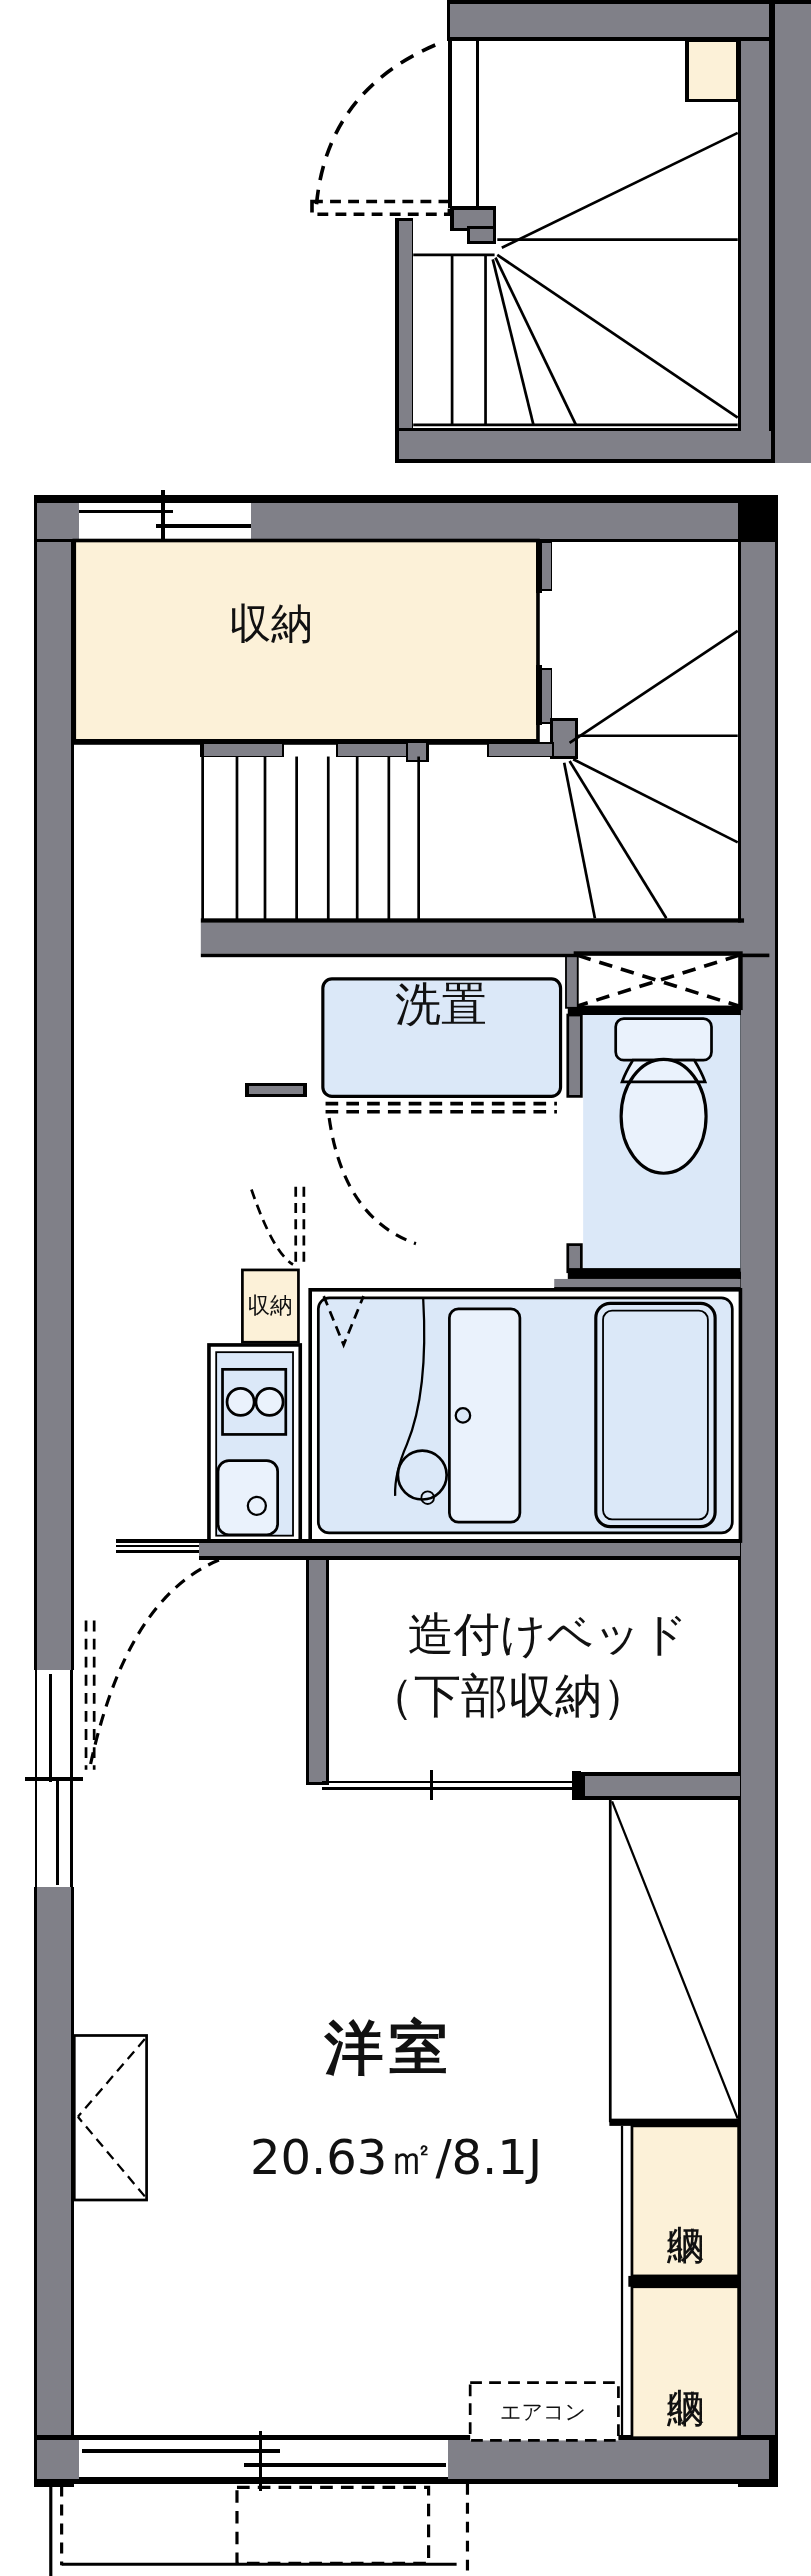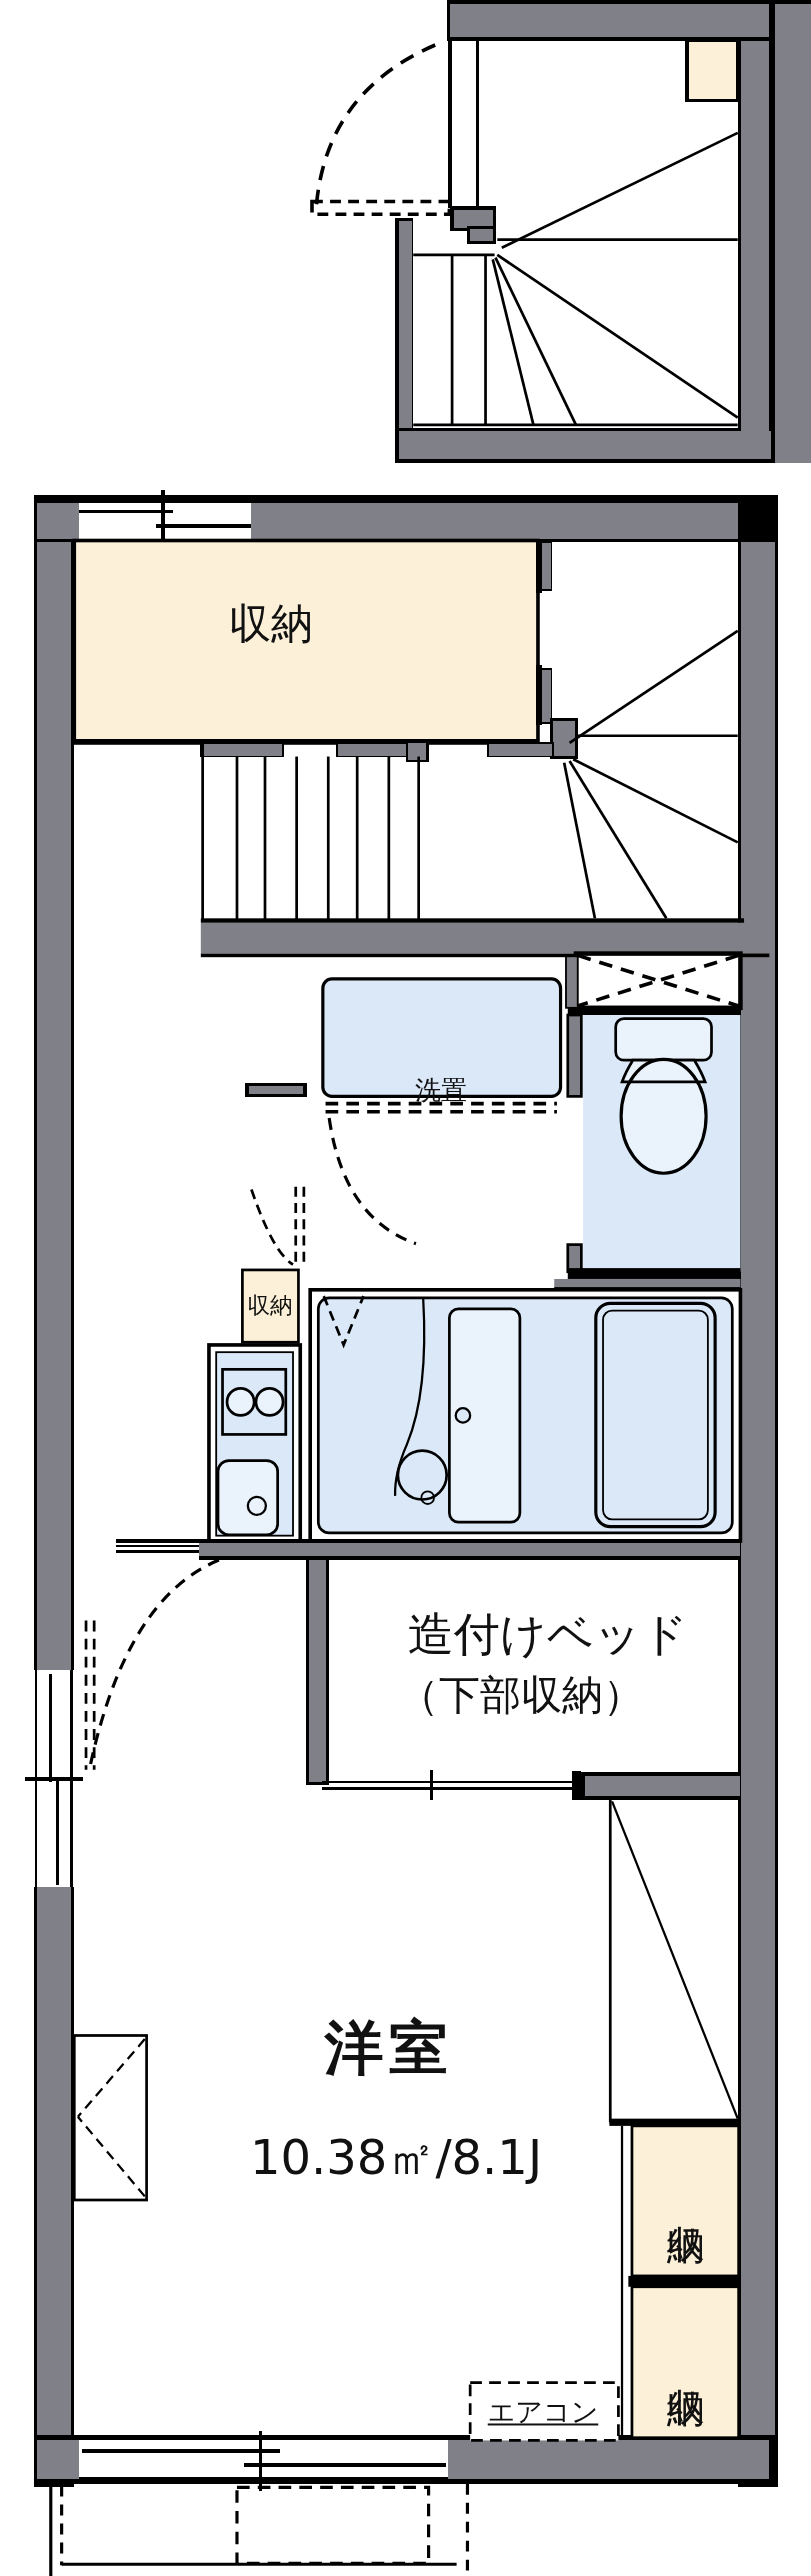--- a/index.html
+++ b/index.html
@@ -243,32 +243,32 @@
     <line x1="56" y1="2748" x2="56" y2="2850" stroke-width="3.5"></line>
     <line x1="68" y1="2750" x2="68" y2="2838" stroke-width="3.5" stroke-dasharray="12 9"></line>
     <line x1="68" y1="2837" x2="505" y2="2837" stroke-width="3.5"></line>
     <line x1="517" y1="2748" x2="517" y2="2850" stroke-width="3.5" stroke-dasharray="12 9"></line>
     <rect x="262" y="2752" width="212" height="84" stroke-width="3.5" stroke-dasharray="14 9"></rect>
   </g>
 </svg>
 
 <div class="lbl" style="left:271px;top:624px;font-size:42px;">収納</div>
 
-<div class="lbl" style="left:441px;top:1091px;font-size:26px;">洗置</div>
+<div class="lbl" style="left:441px;top:1004px;font-size:46px;">洗置</div>
 
 <div class="lbl" style="left:270px;top:1306px;font-size:22.6px;">収納</div>
 
 <div class="lbl" style="left:520px;top:1634px;font-size:46px;margin-left:28px;">造付けベッド</div>
 
-<div class="lbl" style="left:508px;top:1696px;font-size:41px;margin-left:13px;">（下部収納）</div>
+<div class="lbl" style="left:508px;top:1696px;font-size:47px;">（下部収納）</div>
 
 <div class="lbl" style="left:389px;top:2048px;font-size:59px;letter-spacing:5.4px;font-weight:bold;">洋室</div>
 
-<div class="lbl" style="left:396px;top:2158px;font-size:48px;">10.38㎡/8.1J</div>
+<div class="lbl" style="left:396px;top:2158px;font-size:48px;">20.63㎡/8.1J</div>
 
 <div class="lbl v" style="left:685px;top:2198px;font-size:38px;">収納</div>
 
 <div class="lbl v" style="left:685px;top:2361px;font-size:38px;">収納</div>
 
-<div class="lbl" style="left:543px;top:2412px;font-size:27px;text-decoration:underline;">エアコン</div>
+<div class="lbl" style="left:543px;top:2412px;font-size:21px;">エアコン</div>
 
 </div>
 
 
 </body></html>

